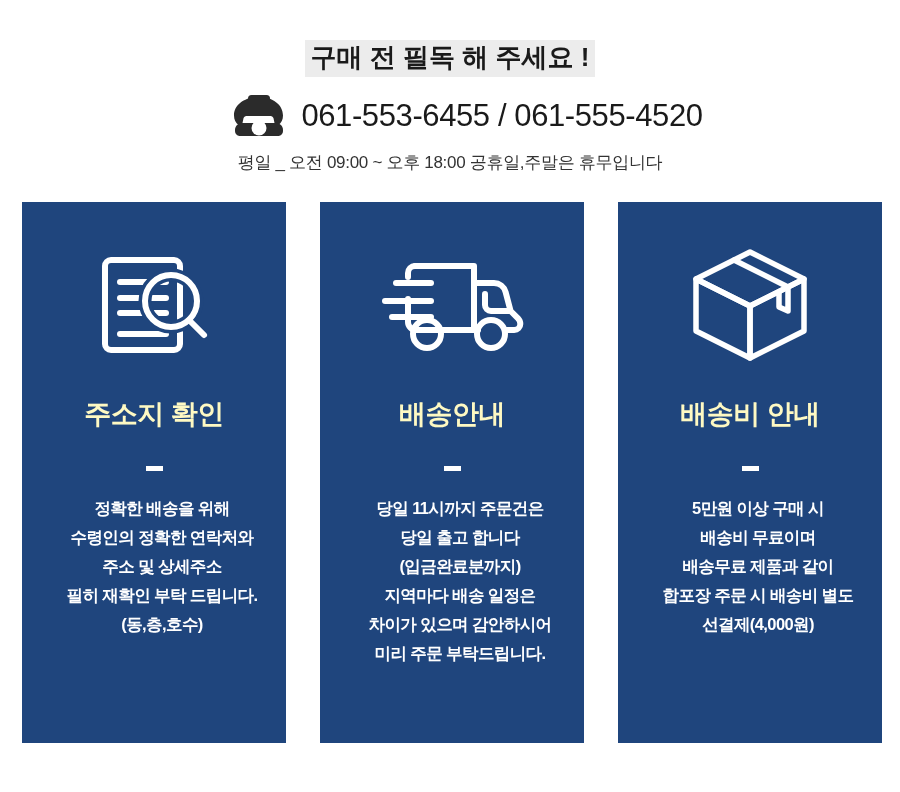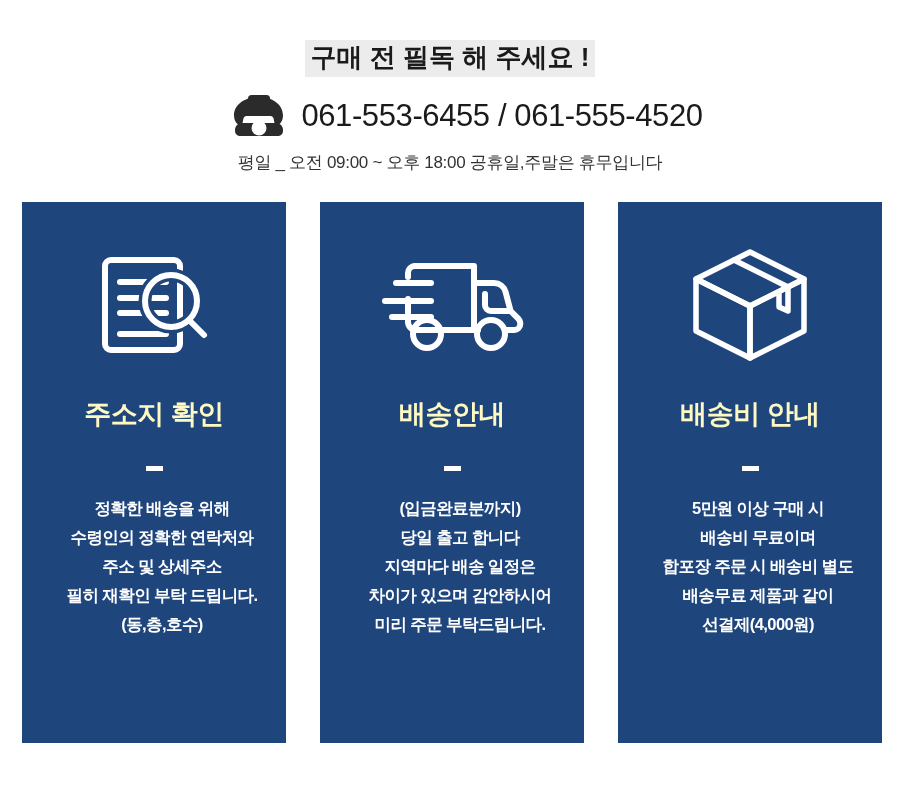--- a/index.html
+++ b/index.html
@@ -235,22 +235,23 @@
             <line x1="18" y1="64" x2="57" y2="64"></line>
 
             <circle cx="53" cy="81" r="14"></circle>
             <circle cx="117" cy="81" r="14"></circle>
           </g>
         </svg>
       </div>
       <div class="card-title">배송안내</div>
       <div class="card-divider"></div>
       <div class="card-body">
+        <span class="line">당일 11시까지 주문건은</span>
+        <span class="line">당일 출고 합니다</span>
         <span class="line">(입금완료분까지)</span>
-        <span class="line">당일 출고 합니다</span>
         <span class="line">지역마다 배송 일정은</span>
         <span class="line">차이가 있으며 감안하시어</span>
         <span class="line">미리 주문 부탁드립니다.</span>
       </div>
     </div>
 
     <div class="card">
       <div class="card-icon">
         <svg width="124" height="118" viewBox="0 0 124 118" fill="none" xmlns="http://www.w3.org/2000/svg">
           <g stroke="#ffffff" stroke-width="5.5" stroke-linecap="round" stroke-linejoin="round" fill="none">
@@ -265,20 +266,20 @@
 
             <path d="M100 41v24l-9-4V46"></path>
           </g>
         </svg>
       </div>
       <div class="card-title">배송비 안내</div>
       <div class="card-divider"></div>
       <div class="card-body">
         <span class="line">5만원 이상 구매 시</span>
         <span class="line">배송비 무료이며</span>
+        <span class="line">배송무료 제품과 같이</span>
         <span class="line">합포장 주문 시 배송비 별도</span>
-        <span class="line">배송무료 제품과 같이</span>
         <span class="line">선결제(4,000원)</span>
       </div>
     </div>
 
   </div>
 </div>
 
 </body></html>

